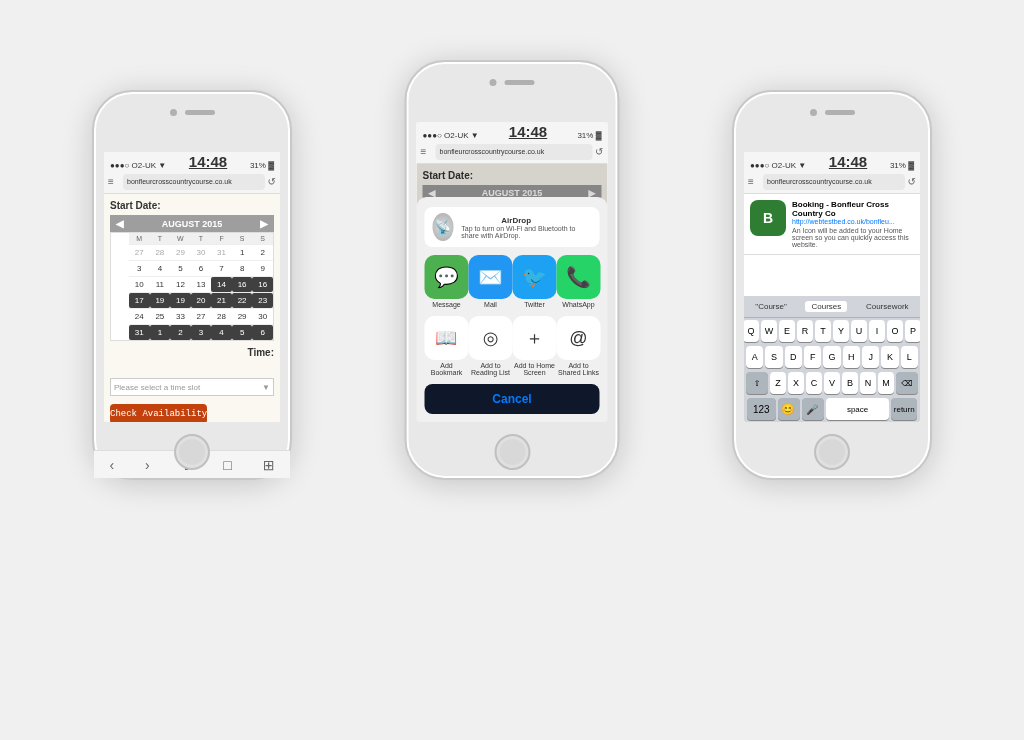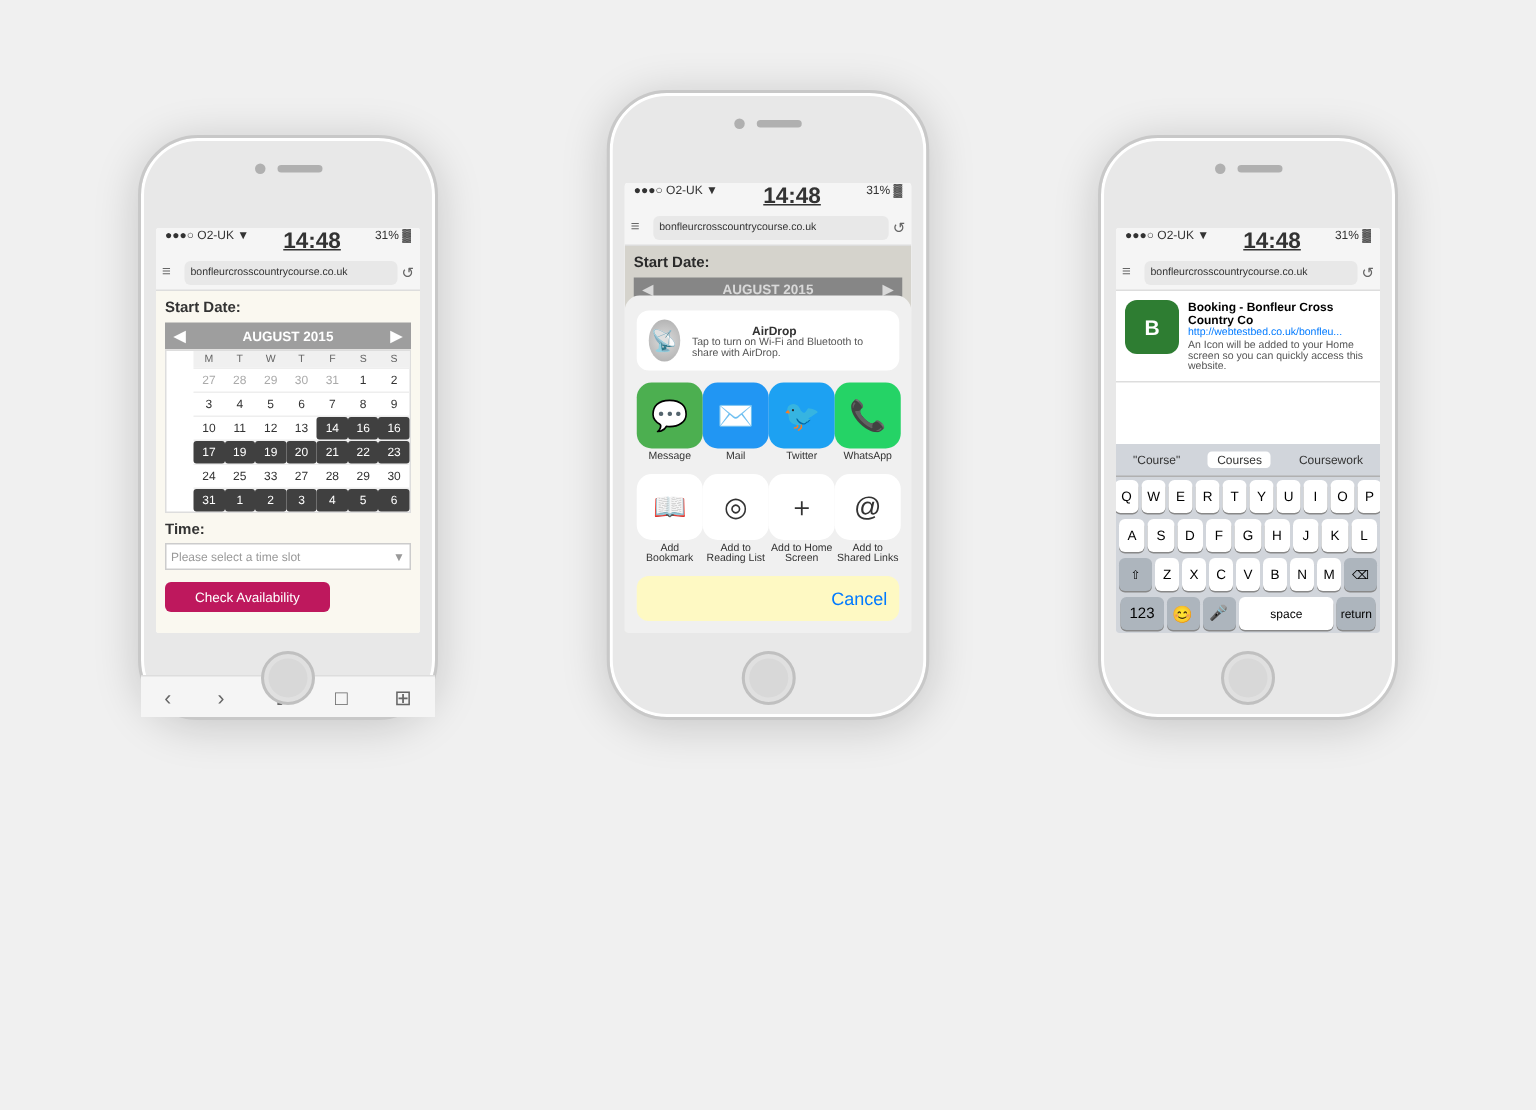--- a/index.html
+++ b/index.html
@@ -114,21 +114,21 @@
       background: #fff;
       overflow: hidden;
       border-radius: 2px;
     }
 
     
     .status-bar {
       height: 18px;
       background: #f5f5f5;
       display: flex;
-      align-items: flex-start;
+      align-items: flex-end;
       justify-content: space-between;
       padding: 0 6px;
       font-size: 9px;
       color: #333;
     }
 
     .status-carrier { font-size: 8px; }
     .status-time { font-size: 15px; font-weight: 600; text-decoration: underline; }
     .status-battery { font-size: 8px; }
 
@@ -237,45 +237,47 @@
     }
 
     .time-section {
       margin-top: 6px;
     }
 
     .time-label {
       font-size: 10px;
       font-weight: 600;
       color: #333;
-      margin-bottom: 3px;
+      margin-bottom: 20px;
+      text-align: right;
     }
 
     .time-select {
       width: 100%;
       height: 18px;
       font-size: 8px;
       border: 1px solid #ccc;
       background: #fff;
       color: #999;
       padding: 0 3px;
       display: flex;
       align-items: center;
       justify-content: space-between;
     }
 
     .check-btn {
       margin-top: 8px;
-      background: #be185d;
+      background: #c2410c;
       color: #fff;
       font-size: 9px;
-      padding: 5px 20px;
+      padding: 5px 0;
       border-radius: 4px;
       display: inline-block;
       cursor: pointer;
+      font-family: Liberation Mono, monospace;
     }
 
     
     .browser-nav {
       position: absolute;
       bottom: 0;
       left: 0; right: 0;
       height: 28px;
       background: #f5f5f5;
       border-top: 1px solid #ddd;
@@ -377,27 +379,27 @@
     }
 
     .share-action-label {
       font-size: 7px;
       color: #333;
       text-align: center;
       max-width: 44px;
     }
 
     .cancel-btn {
-      background: #fef9c3;
+      background: #0f172a;
       border-radius: 8px;
-      text-align: right;
+      text-align: center;
       padding: 8px;
       font-size: 12px;
       color: #007aff;
-      font-weight: 400;
+      font-weight: 700;
       cursor: pointer;
     }
 
     
     .add-to-home-banner {
       background: #fff;
       padding: 6px;
       display: flex;
       gap: 6px;
       border-bottom: 1px solid #ddd;

